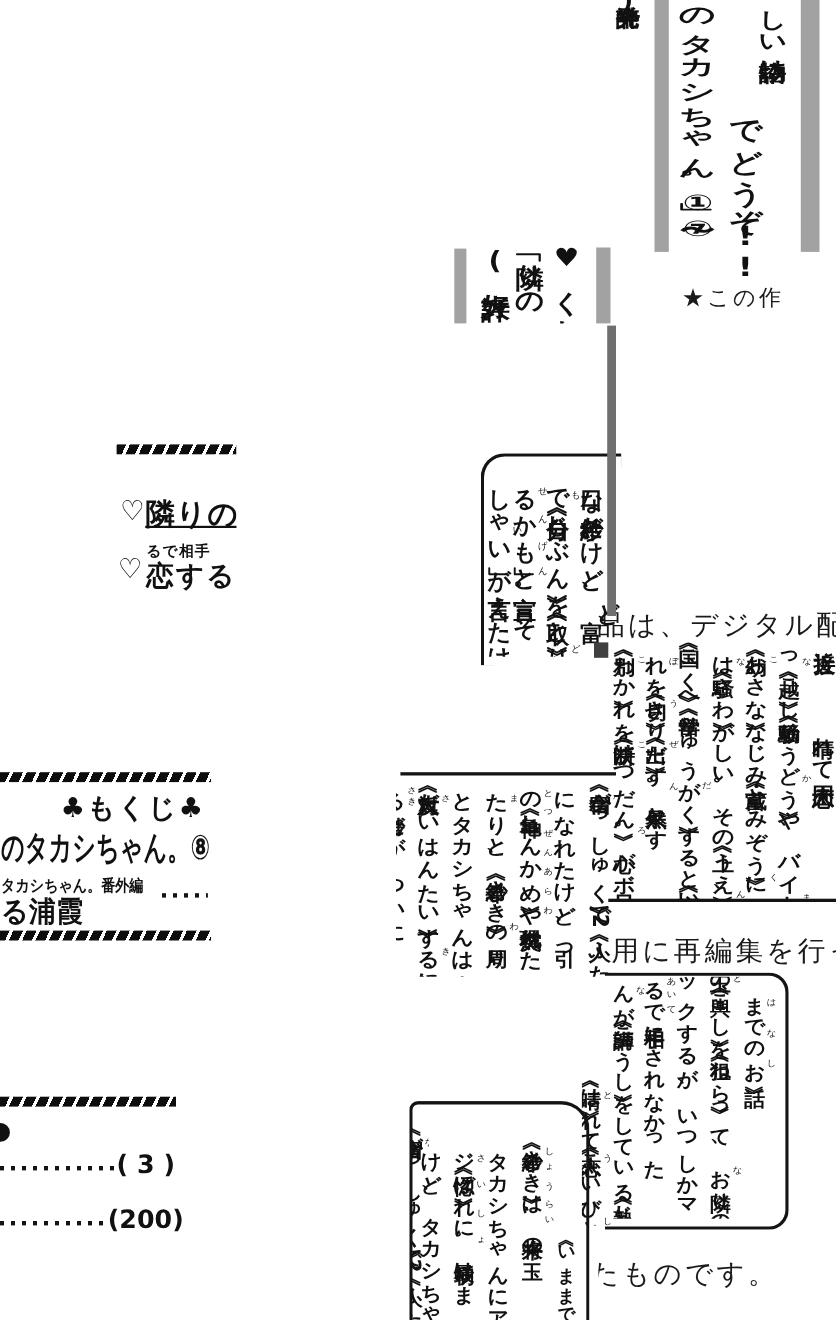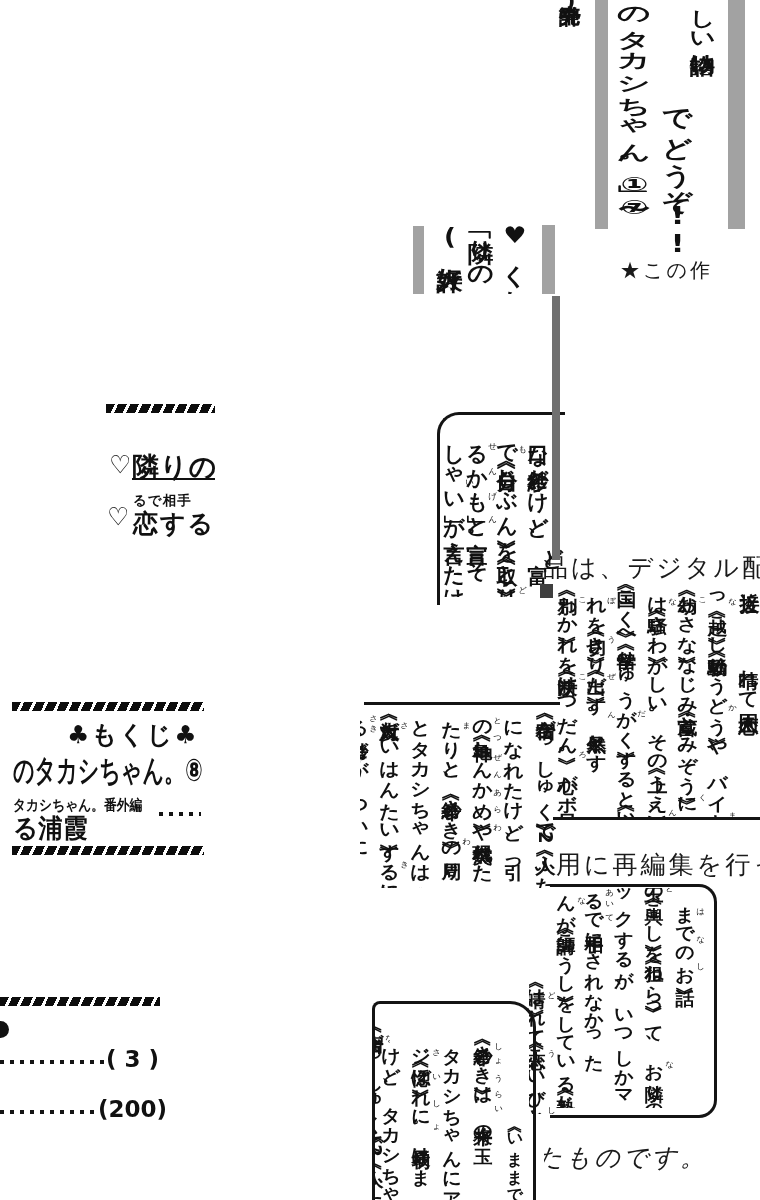--- a/index.html
+++ b/index.html
@@ -31,21 +31,21 @@
     <div class="vt up" style="left:658px;top:92px;font-size:30px;line-height:38px;transform:scaleY(.8);">でどうぞ!!</div>
     <div class="vt up" style="left:608px;top:-6px;font-size:33px;line-height:52px;transform:scaleY(.6);">のタカシちゃん。」①〜⑦</div>
     <div class="vt up" style="left:555px;top:-10px;font-size:22px;line-height:30px;transform:scaleY(.9);">計発売中)</div>
   </div>
 
   <div class="ht serif" style="left:620px;top:257px;font-size:20px;letter-spacing:3px;">★この作</div>
   <div class="ht serif" style="left:543px;top:551px;font-size:25px;letter-spacing:3px;">品は、デジタル配信</div>
   <div class="clip" style="left:552px;top:846px;width:208px;height:36px;">
     <div class="ht serif" style="left:4px;top:2px;font-size:25px;letter-spacing:3px;">用に再編集を行った</div>
   </div>
-  <div class="clip" style="left:544px;top:1139px;width:180px;height:38px;font-style:italic;">
+  <div class="clip" style="left:544px;top:1139px;width:180px;height:38px;">
     <div class="ht serif" style="left:-7px;top:2px;font-size:25px;letter-spacing:3px;">たものです。</div>
   </div>
 
   <div>
     <div class="bar" style="left:413px;top:226px;width:11px;height:68px;"></div>
     <div class="bar" style="left:542px;top:225px;width:13px;height:69px;"></div>
     <div class="clip" style="left:428px;top:220px;width:112px;height:74px;">
       <div class="vt up" style="left:70px;top:2px;font-size:26px;line-height:33px;transform:scaleY(.88);">♥くわ</div>
       <div class="vt up" style="left:36px;top:4px;font-size:26px;line-height:33px;transform:scaleY(.88);">「隣りの</div>
       <div class="vt up" style="left:5px;top:4px;font-size:26px;line-height:33px;transform:scaleY(.88);">(大好評</div>
@@ -112,21 +112,21 @@
 
   <div class="clip" style="left:94px;top:398px;width:121px;height:150px;">
     <div class="rope" style="left:12px;top:6px;width:109px;height:9px;"></div>
     <div class="ht" style="left:15px;top:52px;font-size:25px;">♡</div>
     <div class="ht" style="left:38px;top:51px;font-size:27px;letter-spacing:1px;text-decoration:underline;">隣りの</div>
     <div class="ht" style="left:13px;top:104px;font-size:25px;">♡</div>
     <div class="ht" style="left:39px;top:94px;font-size:13.5px;letter-spacing:1px;">るで相手</div>
     <div class="ht" style="left:39px;top:109px;font-size:25px;letter-spacing:2px;">恋する</div>
   </div>
 
-  <div class="clip" style="left:12px;top:694px;width:192px;height:170px;text-decoration:underline;">
+  <div class="clip" style="left:0;top:694px;width:192px;height:170px;text-decoration:underline;">
     <div class="rope" style="left:0;top:8px;width:192px;height:9px;"></div>
     <div class="ht" style="left:55px;top:24px;font-size:25px;letter-spacing:2px;">♣もくじ♣</div>
     <div class="ht" style="left:1px;top:56px;font-size:31px;transform:scaleX(.68);">のタカシちゃん。⑧</div>
     <div class="ht" style="left:1px;top:102px;font-size:15px;transform:scaleX(.85);">タカシちゃん。番外編</div>
     <div class="ht" style="left:1px;top:117px;font-size:26px;transform:scaleX(.95);">る浦霞</div>
     <div class="dots" style="left:147px;top:118px;width:42px;"></div>
     <div class="rope" style="left:0;top:152px;width:192px;height:9px;"></div>
   </div>
 
   <div class="clip" style="left:0;top:988px;width:166px;height:145px;">

